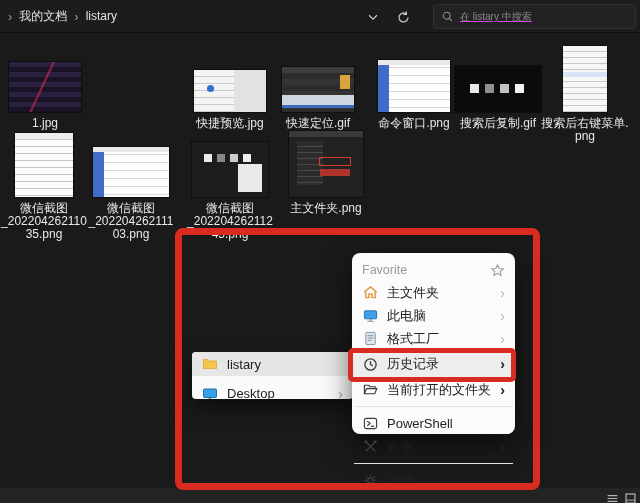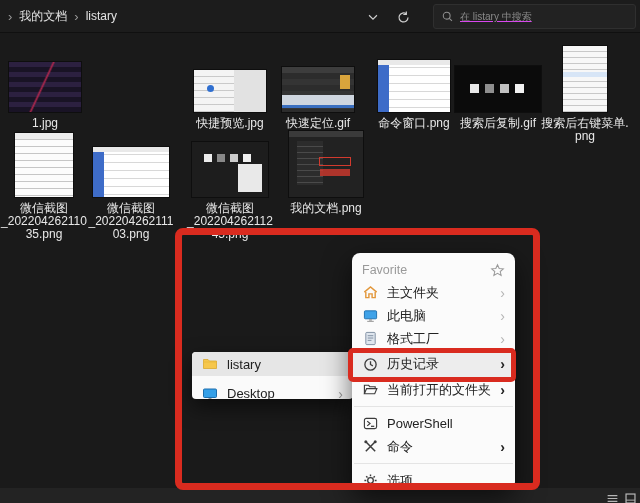--- a/index.html
+++ b/index.html
@@ -67,21 +67,21 @@
   .t10::before { content:""; position:absolute; left:12px; top:12px; width:8px; height:8px; background:#ececec;
         box-shadow:13px 0 0 #888888, 26px 0 0 #cccccc, 39px 0 0 #f0f0f0; }
   .t10::after { content:""; position:absolute; right:6px; bottom:5px; width:24px; height:28px; background:#e9e9e9; }
   .t11 { width:74px; height:66px; background:linear-gradient(180deg,#3a3a3a 0 6px, rgba(0,0,0,0) 6px),#222222; }
   .t11::before { content:""; position:absolute; left:8px; top:10px; width:26px; height:44px; background:
         repeating-linear-gradient(180deg, rgba(0,0,0,0) 0 5px, #4a4a4a 5px 6px), #2c2c2c; }
   .t11::after { content:""; position:absolute; left:30px; top:26px; width:30px; height:7px; border:1px solid #d23a2e;
         box-shadow:0 11px 0 -1px rgba(210,58,46,.8); }
 
   
-  .menu { position:absolute; left:352px; top:253px; width:163px; height:237px; background:#fbfbfb; border-radius:8px;
+  .menu { position:absolute; left:352px; top:253px; width:163px; height:181px; background:#fbfbfb; border-radius:8px;
           box-shadow:0 10px 28px rgba(0,0,0,.6); padding-top:6px; z-index:20; }
   .menu-header { height:22px; display:flex; align-items:center; padding:0 10px; font-size:12.5px; color:#9a9a9a; }
   .menu-header .star { margin-left:auto; display:flex; }
   .menu-item { height:23px; display:flex; align-items:center; gap:9px; padding:0 10px; font-size:13px; color:#222222; }
   .menu-item.hl { height:28px; background:#ededed;align-items:center; }
   .mi-icon { width:16px; height:16px; display:flex; align-items:center; justify-content:center; flex:none; }
   .mi-arrow { margin-left:auto; font-size:14px; color:#b5b5b5; }
   .mi-arrow.dark { color:#222222; font-weight:bold; }
   .menu-sep { height:1px; background:#e4e4e4; margin:5px 2px; }
 
@@ -212,21 +212,21 @@
         <span>微信截图</span>
         <span>_202204262112</span>
         <span>45.png</span>
       </div>
   </div>
   <div class="file-item row2" style="left:276px;width:100px">
     <div class="thumbbox">
         <div class="thumb t11"></div>
       </div>
     <div class="flabel">
-        <span>我的文档.png</span>
+        <span>主文件夹.png</span>
       </div>
   </div>
 
   <div class="flyout">
     <div class="fly-item sel">
       <span class="mi-icon">
         <svg width="16" height="16" viewBox="0 0 16 16">
             <path d="M1.5 3.5 H6 L7.5 5 H14.5 V12.5 H1.5 Z" fill="#f6c74c" stroke="#d9a82f" stroke-width=".8"></path>
             <path d="M1.5 6 H14.5" stroke="#e8b93c" stroke-width=".8"></path>
           </svg>

